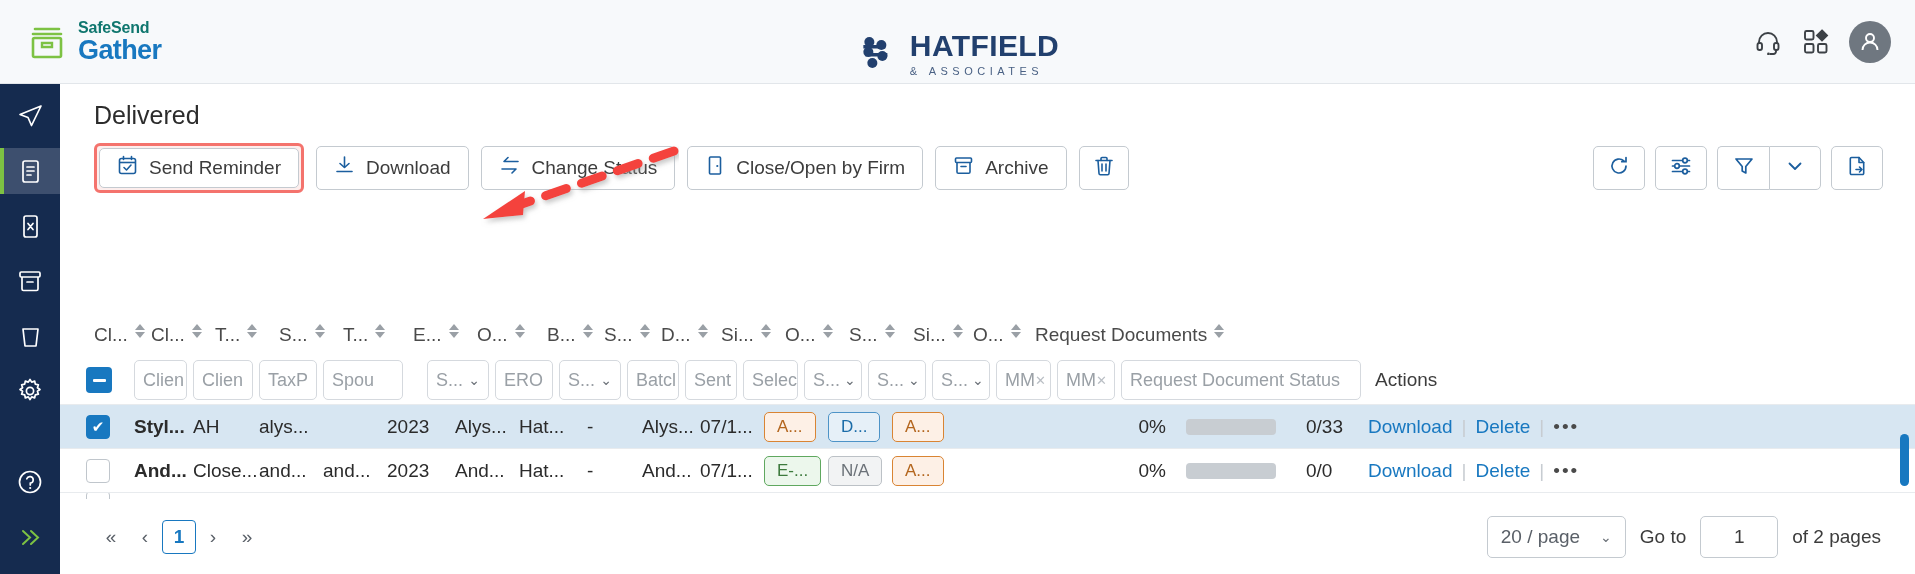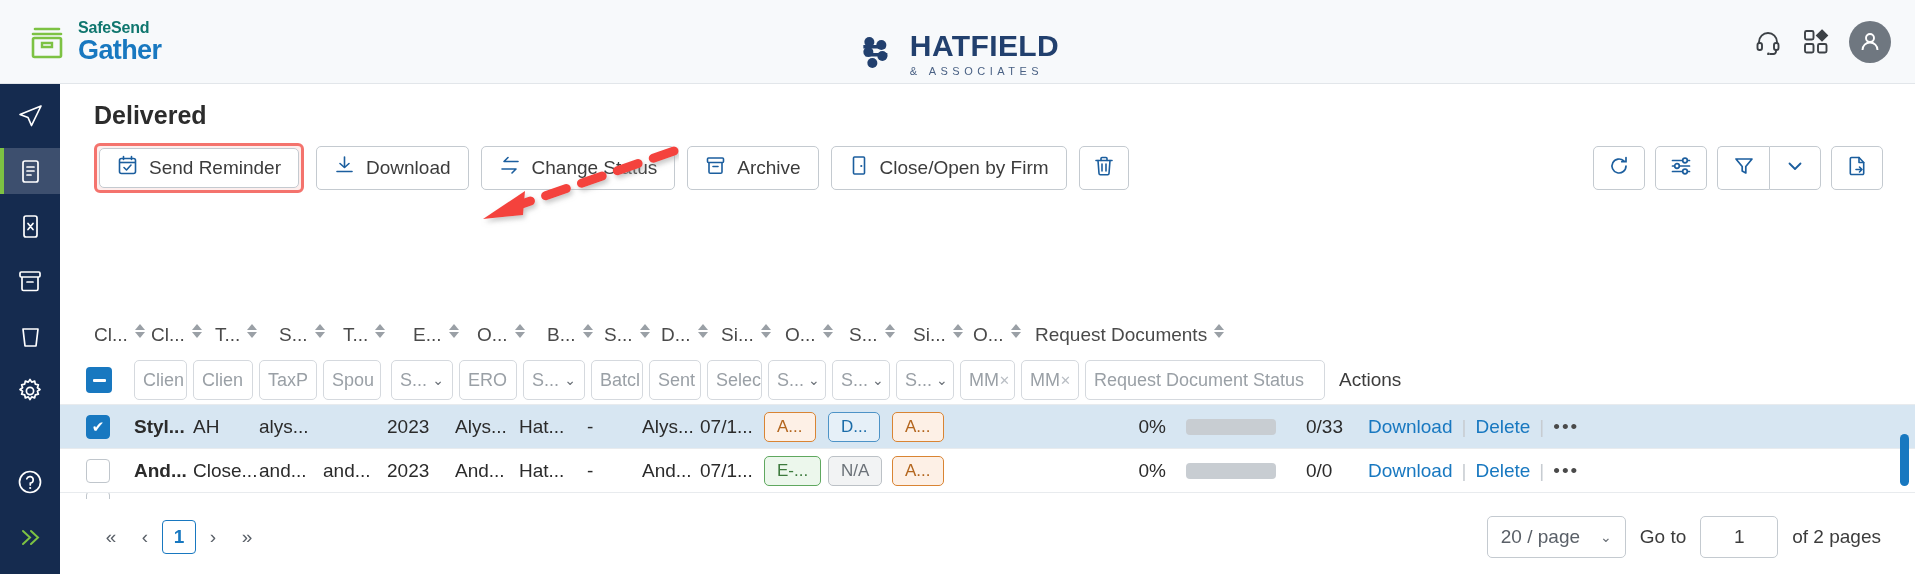--- a/index.html
+++ b/index.html
@@ -55,21 +55,21 @@
     content: ""; position: absolute; left: 0; top: 0; width: 4px; height: 100%; background: #7dc243;
   }
   .side-spacer { flex: 1; }
 
   
   .main {
     position: absolute; top: 84px; left: 60px; width: 1855px; height: 490px;
     background: #ffffff;
   }
   .page-title {
-    font-size: 25px; color: #2c2c2c; margin: 17px 0 0 34px; font-weight: bold;
+    font-size: 25px; color: #2c2c2c; margin: 17px 0 0 34px; font-weight: normal;
   }
 
   
   .toolbar {
     display: flex; align-items: center; margin: 13px 0 0 34px; gap: 12px; position: relative;
   }
   .tbtn {
     height: 44px; border: 1px solid #c4cad0; border-radius: 5px; background: #fff;
     display: flex; align-items: center; gap: 11px; padding: 0 17px;
     font-size: 19px; color: #3c3c3c; cursor: pointer; white-space: nowrap;
@@ -332,37 +332,37 @@
           <svg width="22" height="21" viewBox="0 0 22 21" fill="none" stroke="#1b5e9e" stroke-width="1.6" stroke-linecap="round" stroke-linejoin="round">
             <path d="M19 6.5 H5 l4 -4"></path>
             <path d="M3 14 H17 l-4 4"></path>
           </svg>
         </span>
         <span>Change Status</span>
       </div>
 
       <div class="tbtn">
         <span>
+          <svg width="20" height="21" viewBox="0 0 20 21" fill="none" stroke="#1b5e9e" stroke-width="1.6">
+            <rect x="4.5" y="2" width="11" height="17" rx="1"></rect>
+            <circle cx="12.3" cy="11" r="1.1" fill="#1b5e9e" stroke="none"></circle>
+          </svg>
+        </span>
+        <span>Close/Open by Firm</span>
+      </div>
+
+      <div class="tbtn">
+        <span>
           <svg width="21" height="21" viewBox="0 0 21 21" fill="none" stroke="#1b5e9e" stroke-width="1.6">
             <rect x="2.5" y="3" width="16" height="4.5" rx="1"></rect>
             <path d="M4 7.5 v9.5 a1.3 1.3 0 0 0 1.3 1.3 h10.4 a1.3 1.3 0 0 0 1.3 -1.3 V7.5"></path>
             <path d="M8 11.5 h5" stroke-linecap="round"></path>
           </svg>
         </span>
         <span>Archive</span>
-      </div>
-
-      <div class="tbtn">
-        <span>
-          <svg width="20" height="21" viewBox="0 0 20 21" fill="none" stroke="#1b5e9e" stroke-width="1.6">
-            <rect x="4.5" y="2" width="11" height="17" rx="1"></rect>
-            <circle cx="12.3" cy="11" r="1.1" fill="#1b5e9e" stroke="none"></circle>
-          </svg>
-        </span>
-        <span>Close/Open by Firm</span>
       </div>
 
       <div class="tbtn icon-only">
         <span>
           <svg width="22" height="22" viewBox="0 0 22 22" fill="none" stroke="#1b5e9e" stroke-width="1.6" stroke-linecap="round">
             <path d="M3 5.5 h16"></path>
             <path d="M8 5.5 V3.5 a1 1 0 0 1 1 -1 h4 a1 1 0 0 1 1 1 v2"></path>
             <path d="M5 5.5 l1 13 a1.3 1.3 0 0 0 1.3 1.2 h7.4 a1.3 1.3 0 0 0 1.3 -1.2 l1 -13"></path>
             <path d="M9 9 v7 M13 9 v7"></path>
           </svg>
@@ -555,21 +555,21 @@
           </div>
         <div class="finput" style="width:53px;margin-right:6px">
             <span>Clien</span>
           </div>
         <div class="finput" style="width:60px;margin-right:6px">
             <span>Clien</span>
           </div>
         <div class="finput" style="width:58px;margin-right:6px">
             <span>TaxP</span>
           </div>
-        <div class="finput" style="width:58px;margin-right:10px">
+        <div class="finput" style="width:80px;margin-right:24px">
             <span>Spou</span>
           </div>
         <div class="finput sel" style="width:62px;margin-right:6px">
             <span>S...</span>
             <span class="chev">⌄</span>
           </div>
         <div class="finput" style="width:58px;margin-right:6px">
             <span>ERO</span>
           </div>
         <div class="finput sel" style="width:62px;margin-right:6px">

